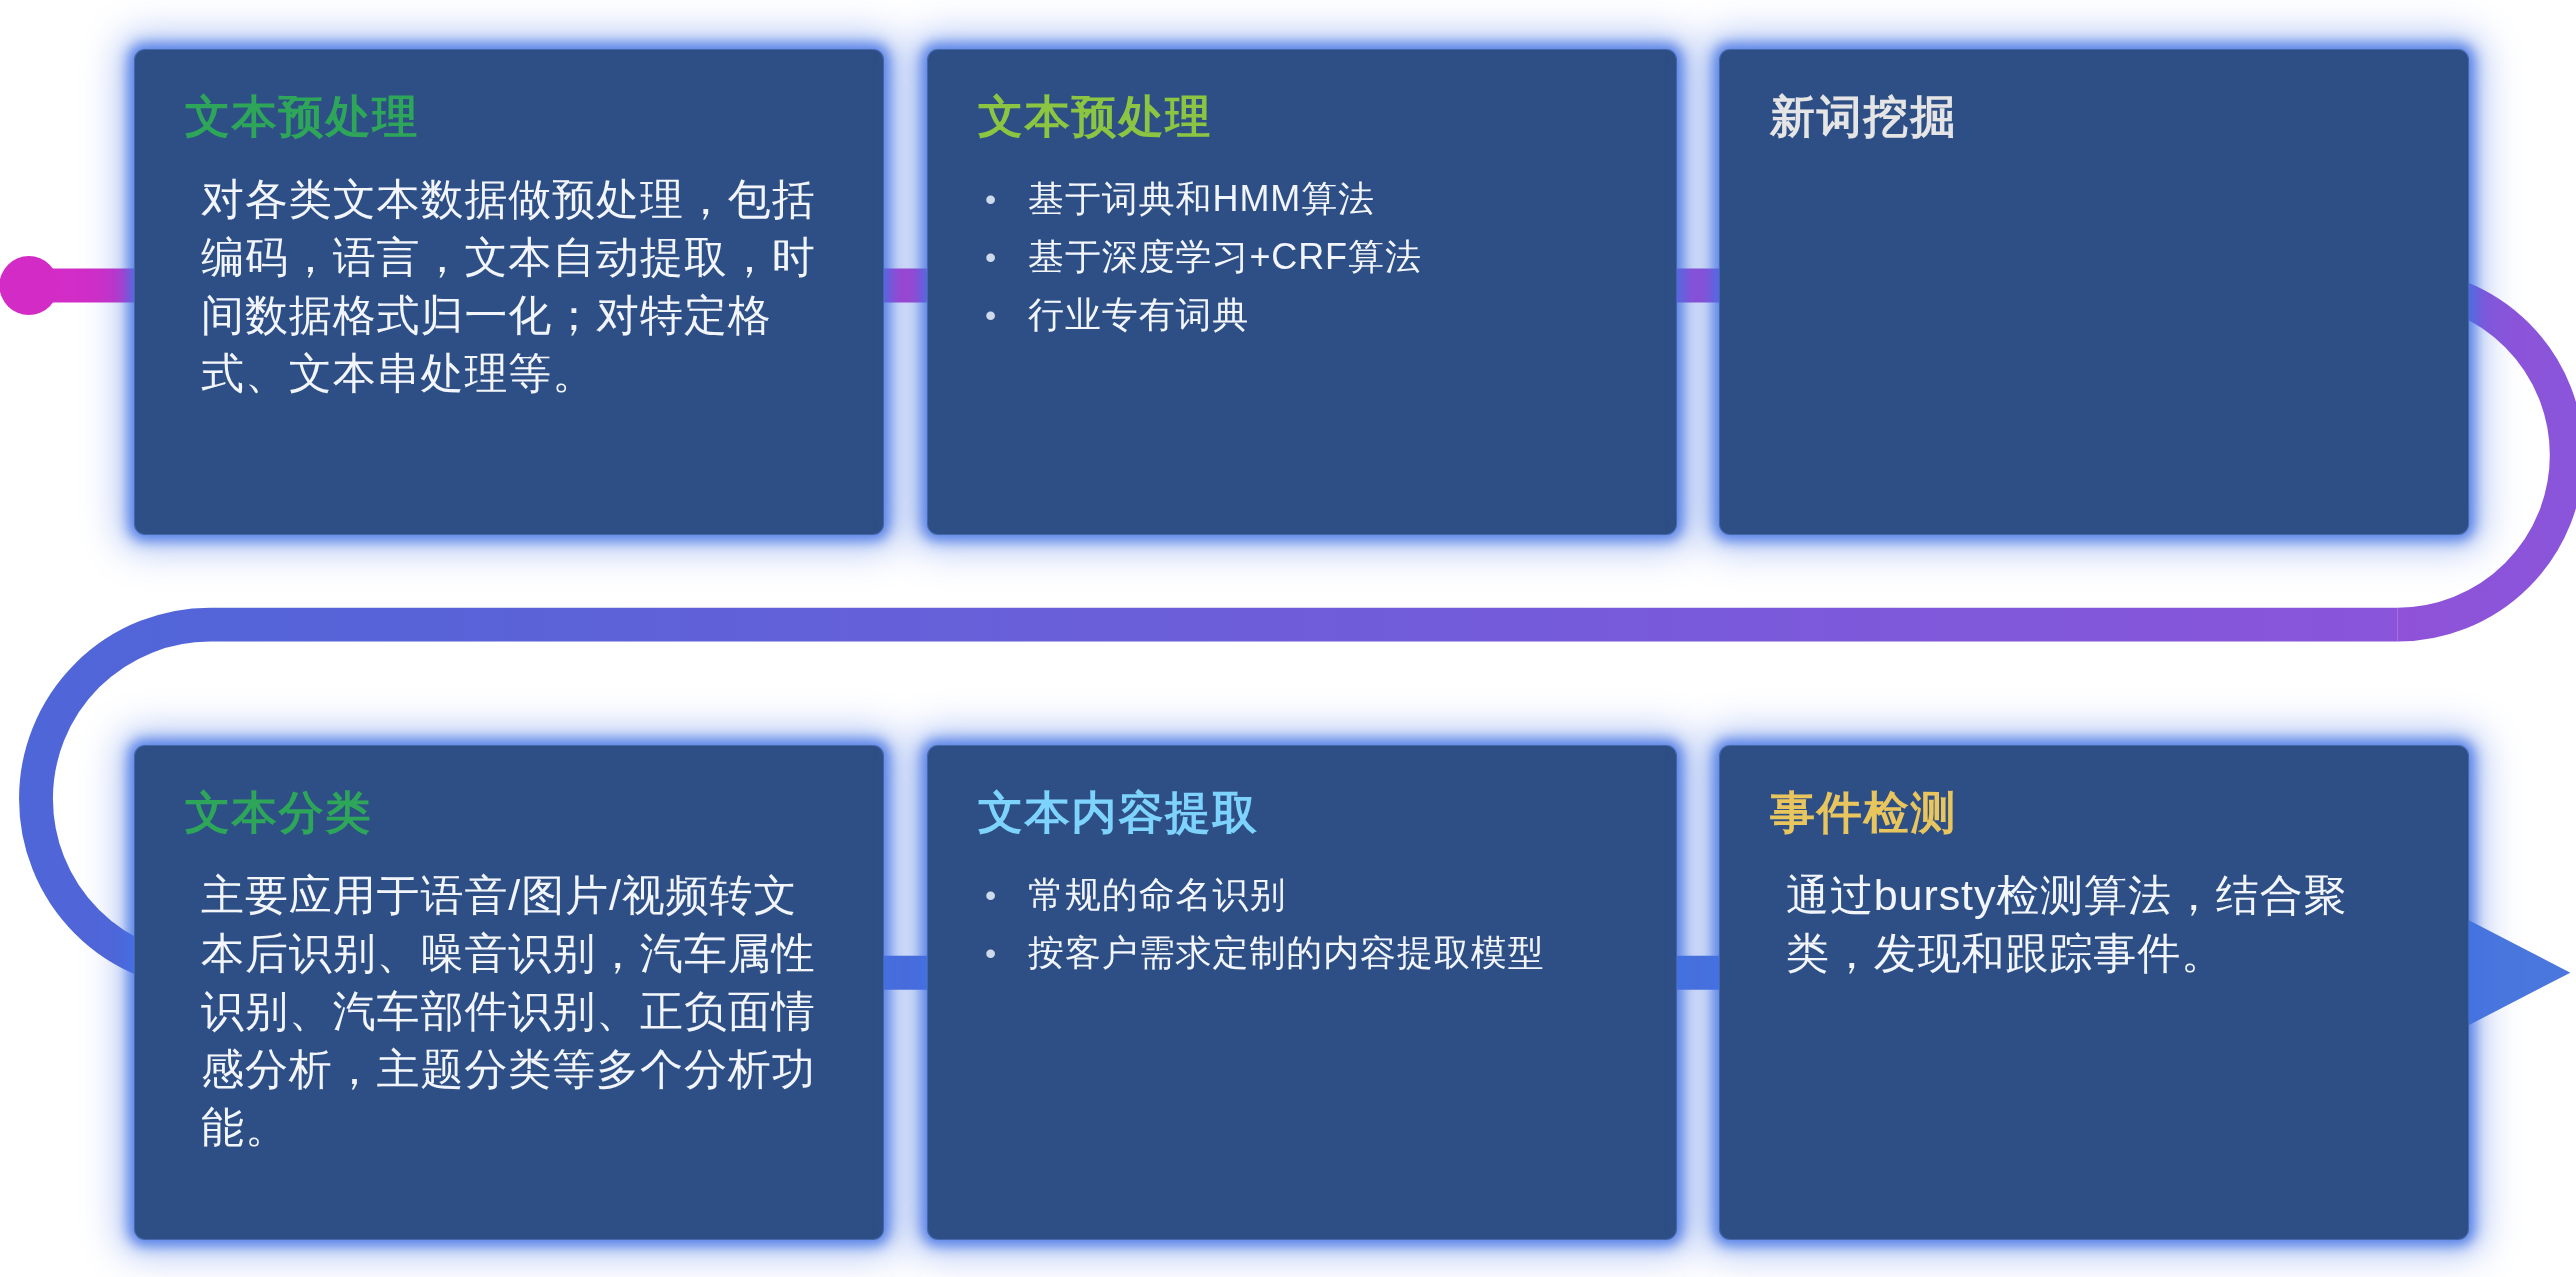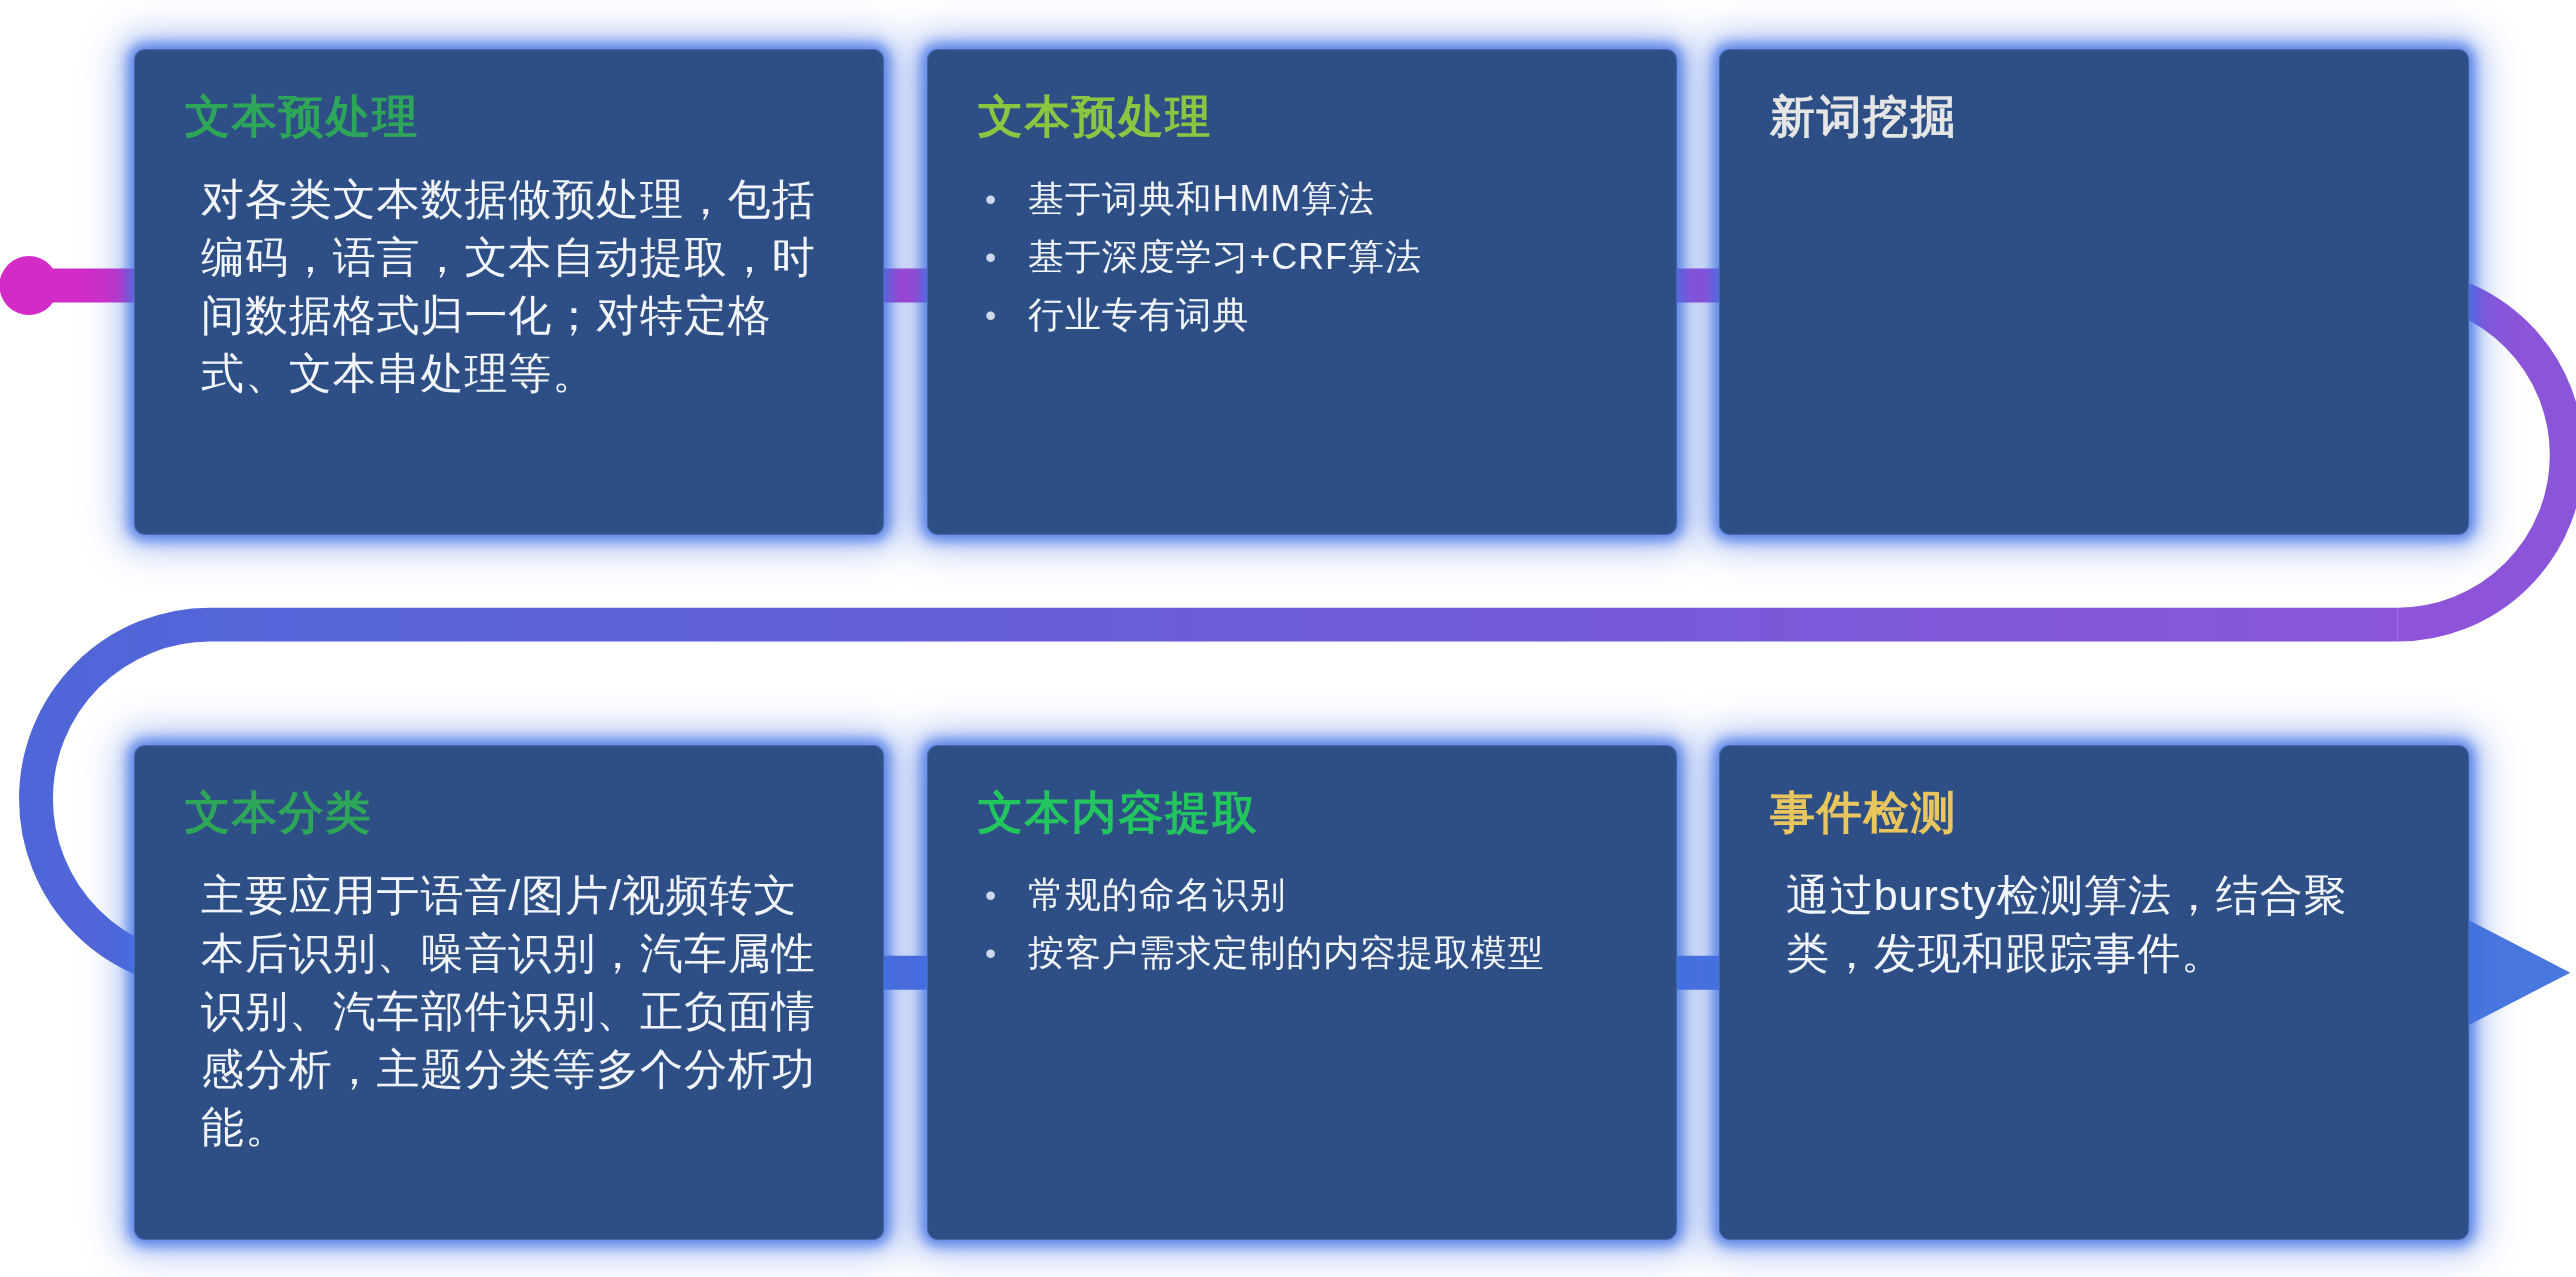--- a/index.html
+++ b/index.html
@@ -75,21 +75,21 @@
 <div class="card r1 c3">
   <h2 class="card-title" style="color: #e5e5e5;">新词挖掘</h2>
 </div>
 
 <div class="card r2 c1">
   <h2 class="card-title" style="color: rgb(46, 166, 90);">文本分类</h2>
   <p class="card-body">主要应用于语音/图片/视频转文本后识别、噪音识别，汽车属性识别、汽车部件识别、正负面情感分析，主题分类等多个分析功能。</p>
 </div>
 
 <div class="card r2 c2">
-  <h2 class="card-title" style="color: #22c55e;">文本内容提取</h2>
+  <h2 class="card-title" style="color: #7dd3fc;">文本内容提取</h2>
   <ul class="card-bullets">
     <li><span class="bullet-dot">•</span><span>常规的命名识别</span></li>
     <li><span class="bullet-dot">•</span><span>按客户需求定制的内容提取模型</span></li>
   </ul>
 </div>
 
 <div class="card r2 c3">
   <h2 class="card-title" style="color: rgb(233, 197, 94);">事件检测</h2>
   <p class="card-body">通过bursty检测算法，结合聚类，发现和跟踪事件。</p>
 </div>

